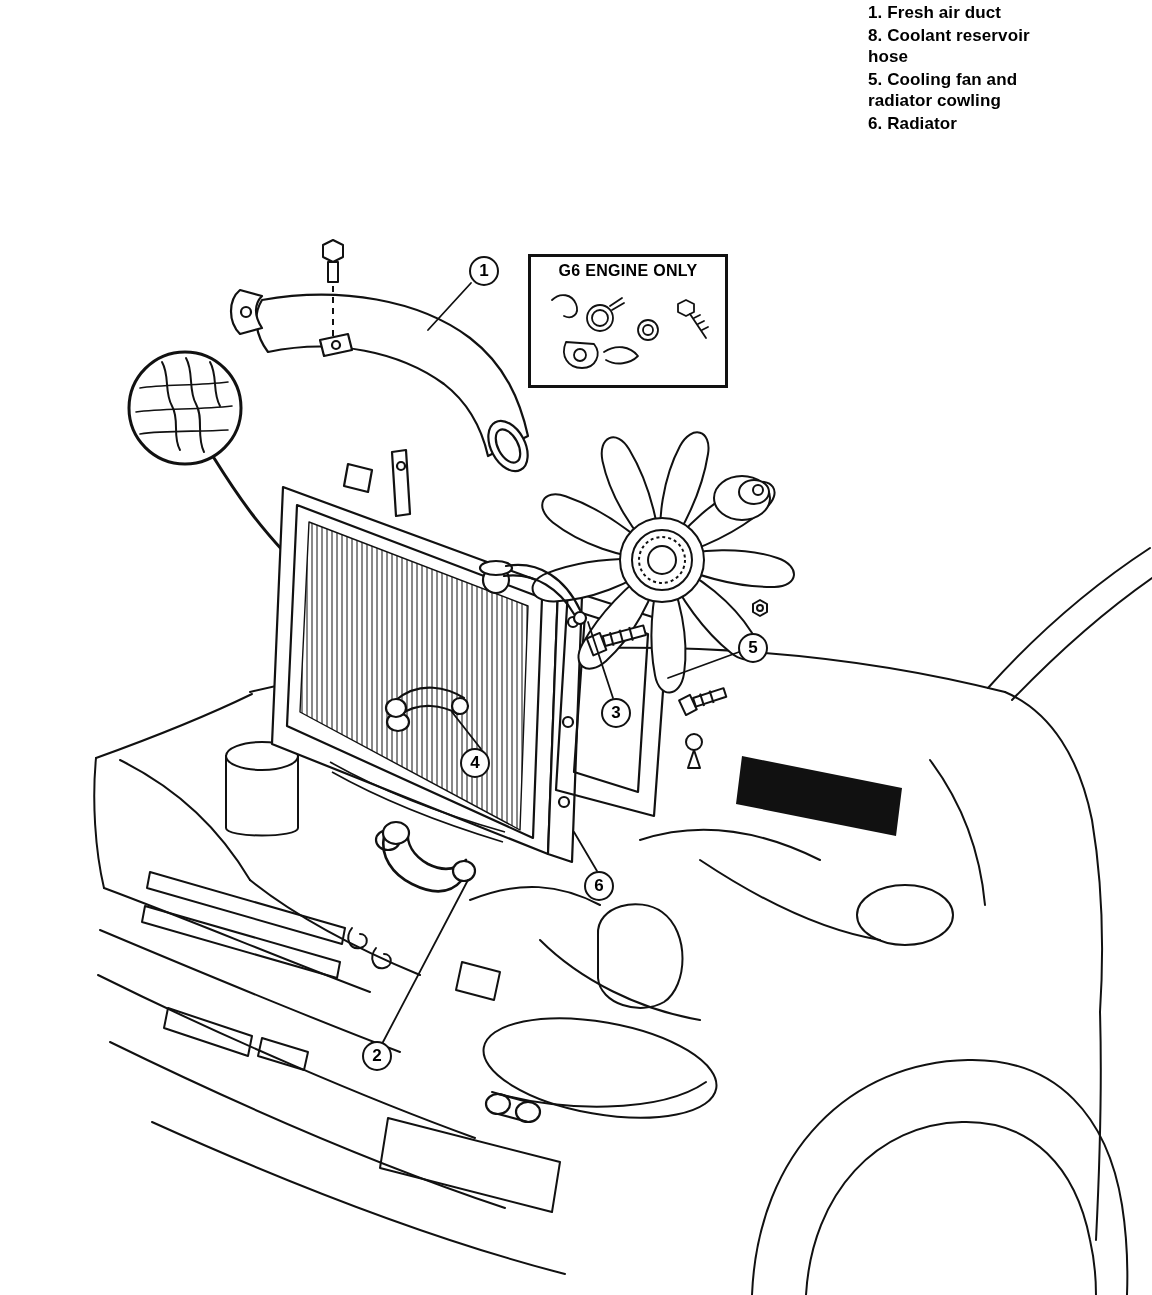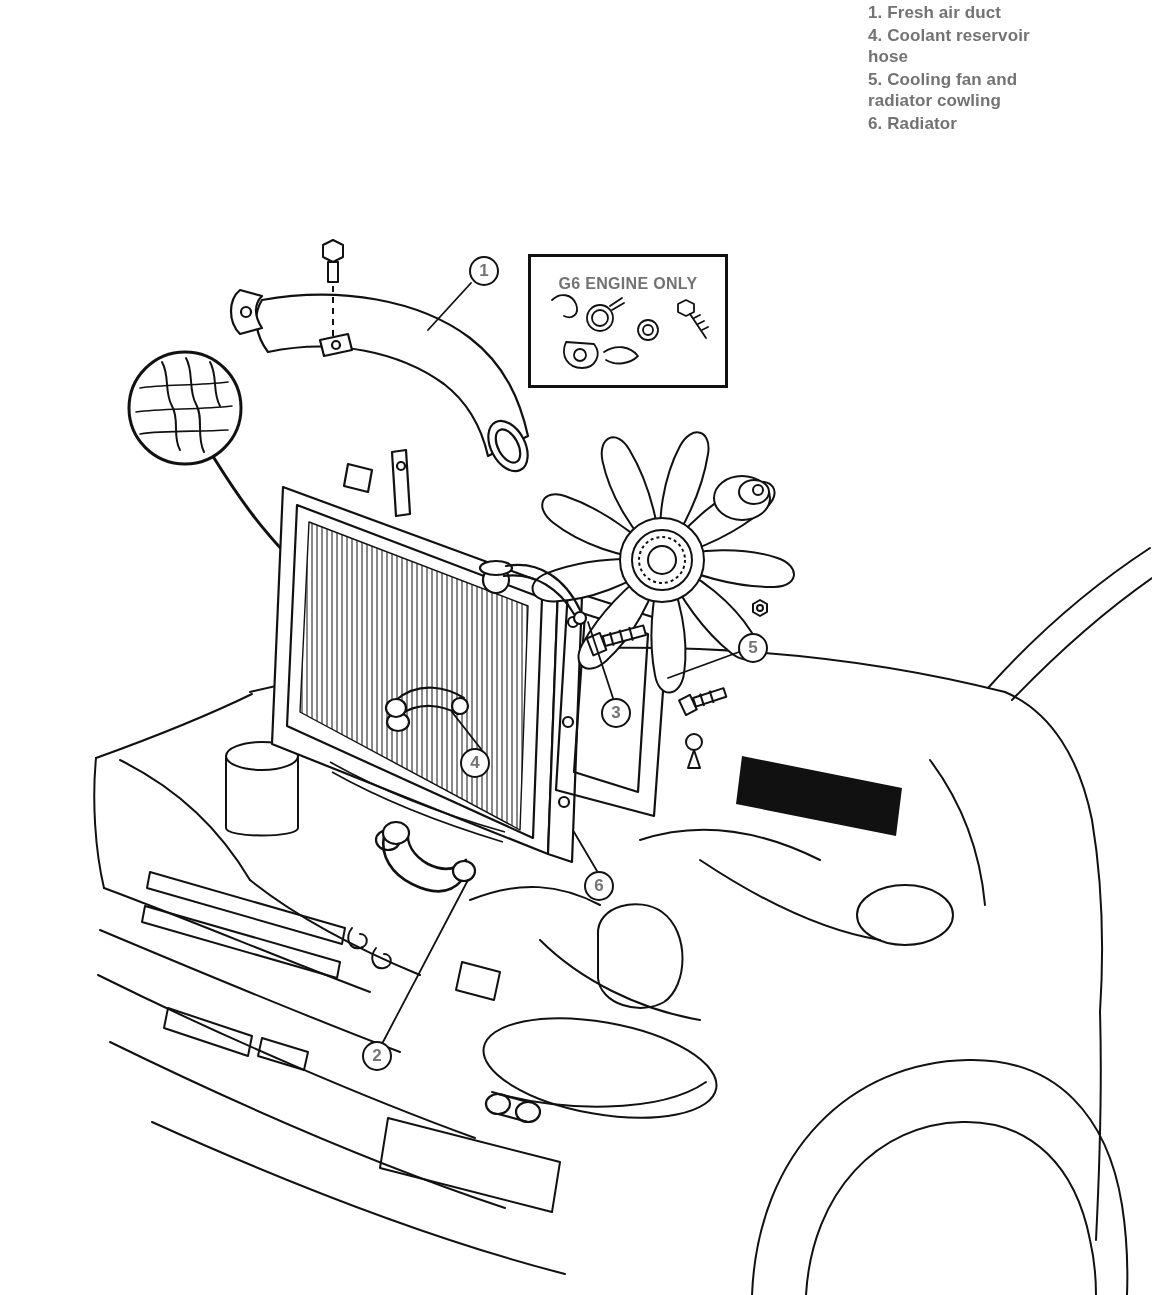--- a/index.html
+++ b/index.html
@@ -1,41 +1,41 @@
 <!DOCTYPE html>
 <html><head>
 <meta charset="utf-8">
 <style>
   html,body{margin:0;padding:0;background:#fff;}
   .page{
     position:relative;
     width:1152px;height:1295px;
     background:#ffffff;
     font-family:"Liberation Sans", sans-serif;
-    color:#737373;
+    color:#000000;
     overflow:hidden;
   }
   svg.art{position:absolute;left:0;top:0;}
   svg.art *{vector-effect:non-scaling-stroke;}
 
   .legend{
     position:absolute;left:868px;top:2px;width:192px;
     font-weight:bold;font-size:17px;line-height:21px;
     letter-spacing:.1px;
   }
   .legend-item{margin-bottom:2px;}
 
   .g6-box{
     position:absolute;left:528px;top:254px;width:200px;height:134px;
     border:3px solid #111;box-sizing:border-box;
     background:transparent;
   }
   .g6-title{
     text-align:center;font-weight:bold;font-size:16px;
-    padding-top:18px;letter-spacing:.3px;
+    padding-top:5px;letter-spacing:.3px;
   }
 
   .callout{
     position:absolute;width:30px;height:30px;border-radius:50%;
     border:2.5px solid #111;background:#fff;
     display:flex;align-items:center;justify-content:center;
     font-weight:bold;font-size:17px;box-sizing:border-box;
   }
   .co1{left:469px;top:256px;}
   .co2{left:362px;top:1041px;}
@@ -255,21 +255,21 @@
       <line x1="383" y1="1042" x2="468" y2="880"></line>
       <line x1="613" y1="698" x2="588" y2="622"></line>
       <line x1="481" y1="749" x2="452" y2="712"></line>
       <line x1="739" y1="652" x2="668" y2="678"></line>
       <line x1="597" y1="871" x2="574" y2="832"></line>
     </g>
   </svg>
 
   <div class="legend">
     <div class="legend-item">1. Fresh air duct</div>
-    <div class="legend-item">4. Coolant reservoir hose</div>
+    <div class="legend-item">8. Coolant reservoir hose</div>
     <div class="legend-item">5. Cooling fan and radiator cowling</div>
     <div class="legend-item">6. Radiator</div>
   </div>
 
   <div class="g6-box">
     <div class="g6-title">G6 ENGINE ONLY</div>
   </div>
 
   <div class="callout co1">
     <span>1</span>

